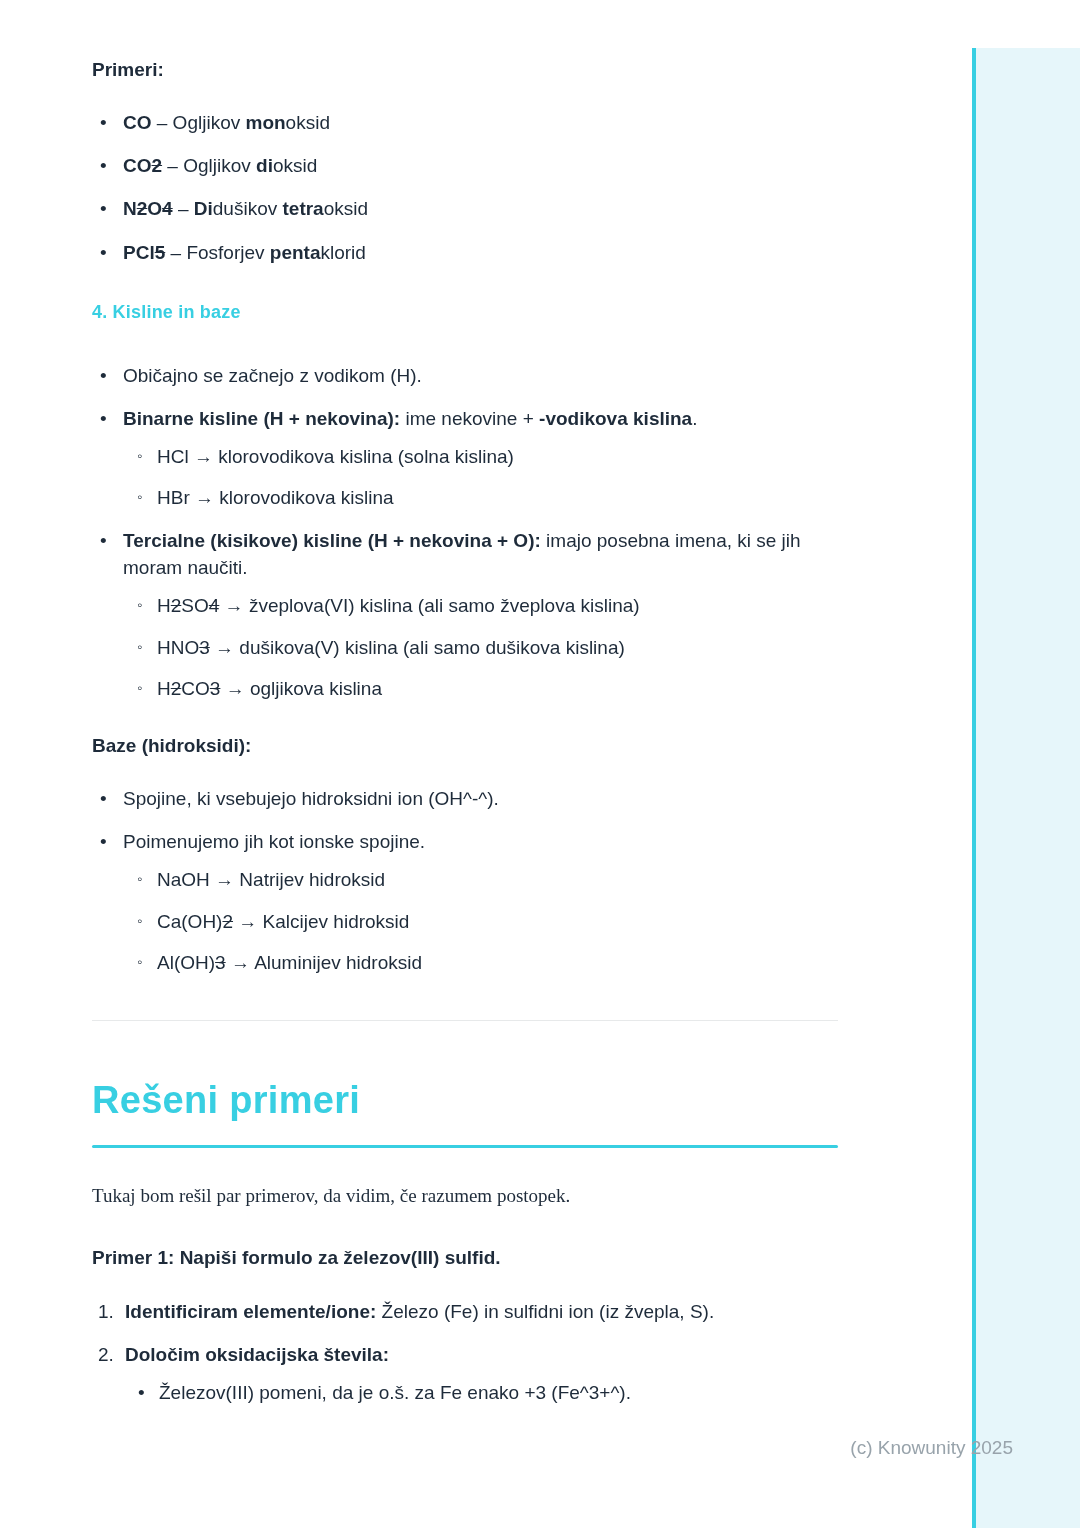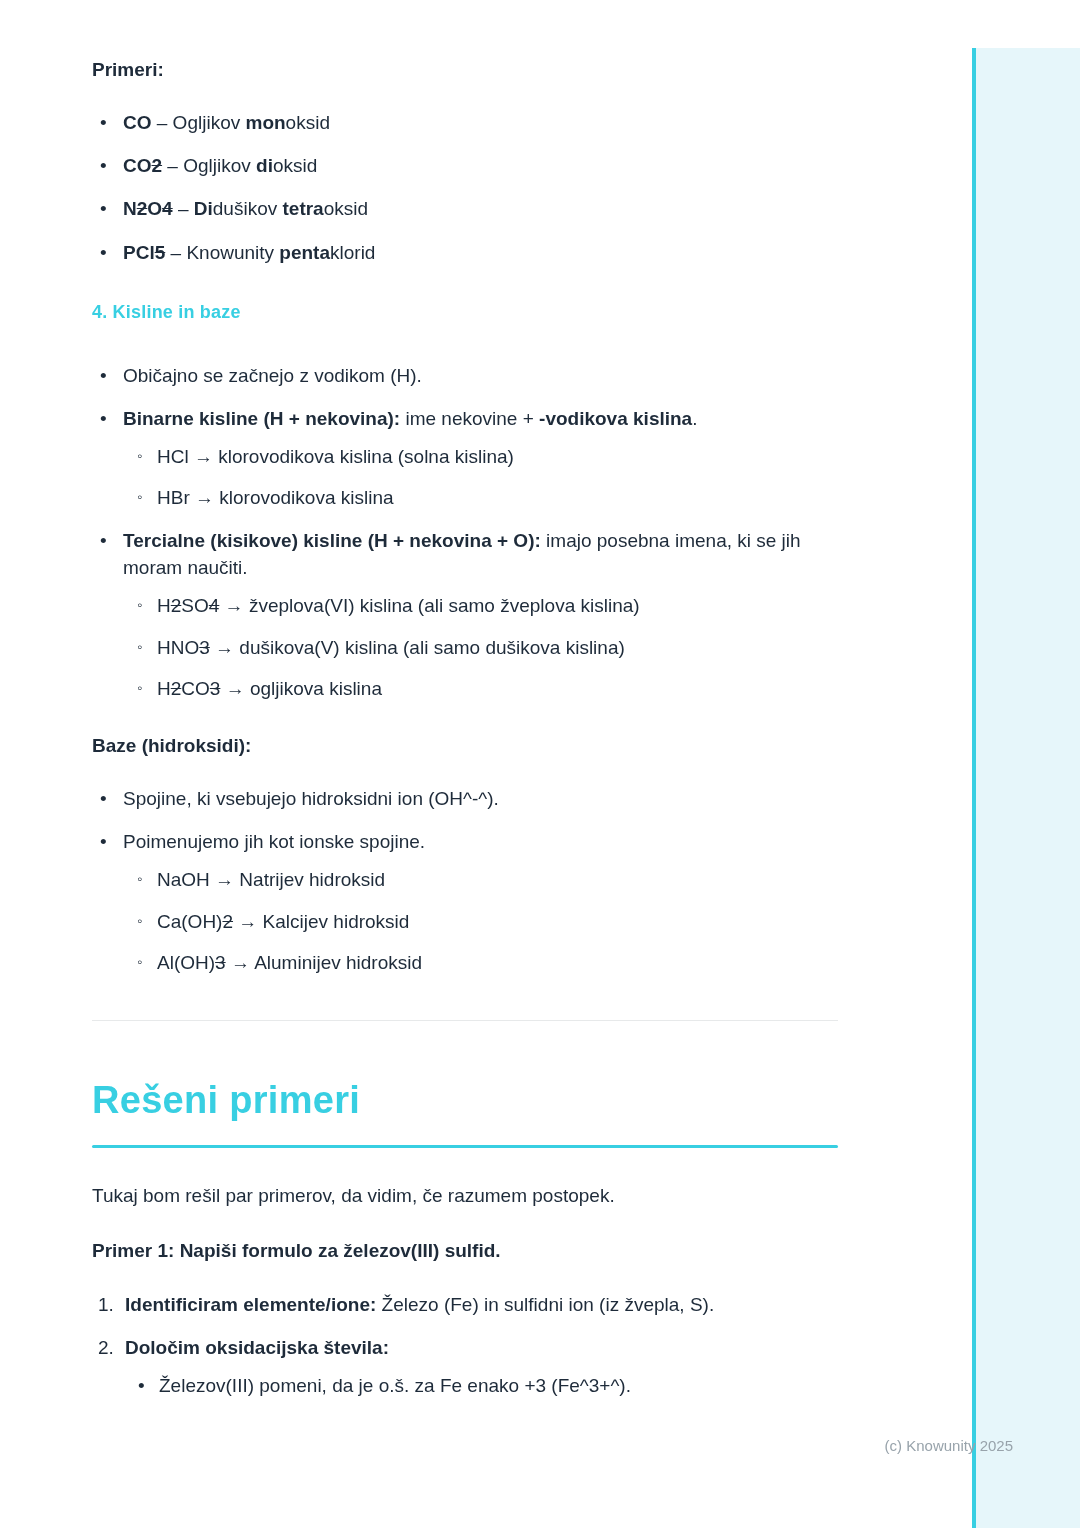--- a/index.html
+++ b/index.html
@@ -13,46 +13,46 @@
     background:#e6f6fa;border-left:4px solid var(--accent,#3fd0e4);z-index:0;
   }
   .doc{position:absolute;left:92px;top:48px;width:746px;font-size:19px;line-height:1.43;z-index:1;}
   .b{font-weight:700;}
   .strike{text-decoration:line-through;}
   .lbl{font-weight:700;margin:8px 0 26px;}
   .h2{color:var(--accent,#3fd0e4);font-size:18px;font-weight:700;margin:34px 0 36px;letter-spacing:.2px;}
   .h1{color:var(--accent,#3fd0e4);font-size:38px;font-weight:700;margin:16px 0 18px;letter-spacing:.3px;}
   .accent-rule{height:3px;background:var(--accent,#3fd0e4);border-radius:2px;margin:0 0 34px;}
   .divider{height:1px;background:#e7e9ea;margin:44px 0 52px;}
-  .para{margin:0 0 28px;}
+  .para{margin:0 0 35px;font-family:Liberation Serif, serif;}
   .lst{list-style:none;margin:0 0 30px;padding:0;}
   .lst .lst{margin:11px 0 0 5px;}
   .li{position:relative;margin:0 0 16px;}
   .li.ul1{padding-left:31px;}
   .li.ul2{padding-left:29px;margin-bottom:14px;}
   .li.ol1{padding-left:33px;}
   .marker{position:absolute;left:0;top:0;}
   .mk-solid{left:8px;}
   .li.ul2 .mk-solid{left:8px;}
   .mk-hollow{left:9px;font-size:15px;top:2px;}
   .mk-num{left:6px;}
-  .footer{position:absolute;top:1437px;right:67px;font-size:15px;color:#98a3ab;z-index:2;}
+  .footer{position:absolute;top:1437px;right:67px;font-size:19px;color:#98a3ab;z-index:2;}
 </style>
 </head>
 <body>
 
 <div class="side-strip"></div>
 
 <main class="doc">
     <p class="lbl">Primeri:</p>
     <ul class="lst">
       <li class="li ul1"><span class="marker mk-solid">•</span><span><span class="b">CO</span><span> – Ogljikov </span><span class="b">mon</span><span>oksid</span></span></li>
       <li class="li ul1"><span class="marker mk-solid">•</span><span><span class="b">CO</span><span class="b strike">2</span><span> – Ogljikov </span><span class="b">di</span><span>oksid</span></span></li>
       <li class="li ul1"><span class="marker mk-solid">•</span><span><span class="b">N</span><span class="b strike">2</span><span class="b">O</span><span class="b strike">4</span><span> – </span><span class="b">Di</span><span>dušikov </span><span class="b">tetra</span><span>oksid</span></span></li>
-      <li class="li ul1"><span class="marker mk-solid">•</span><span><span class="b">PCl</span><span class="b strike">5</span><span> – Knowunity </span><span class="b">penta</span><span>klorid</span></span></li>
+      <li class="li ul1"><span class="marker mk-solid">•</span><span><span class="b">PCl</span><span class="b strike">5</span><span> – Fosforjev </span><span class="b">penta</span><span>klorid</span></span></li>
     </ul>
     <h2 class="h2">4. Kisline in baze</h2>
     <ul class="lst">
       <li class="li ul1"><span class="marker mk-solid">•</span><span><span>Običajno se začnejo z vodikom (H).</span></span></li>
       <li class="li ul1"><span class="marker mk-solid">•</span><span><span class="b">Binarne kisline (H + nekovina):</span><span> ime nekovine + </span><span class="b">-vodikova kislina</span><span>.</span></span><ul class="lst">
           <li class="li ul2"><span class="marker mk-hollow">◦</span><span><span>HCl → klorovodikova kislina (solna kislina)</span></span></li>
           <li class="li ul2"><span class="marker mk-hollow">◦</span><span><span>HBr → klorovodikova kislina</span></span></li>
         </ul></li>
       <li class="li ul1"><span class="marker mk-solid">•</span><span><span class="b">Tercialne (kisikove) kisline (H + nekovina + O):</span><span> imajo posebna imena, ki se jih moram naučiti.</span></span><ul class="lst">
           <li class="li ul2"><span class="marker mk-hollow">◦</span><span><span>H</span><span class="strike">2</span><span>SO</span><span class="strike">4</span><span> → žveplova(VI) kislina (ali samo žveplova kislina)</span></span></li>

